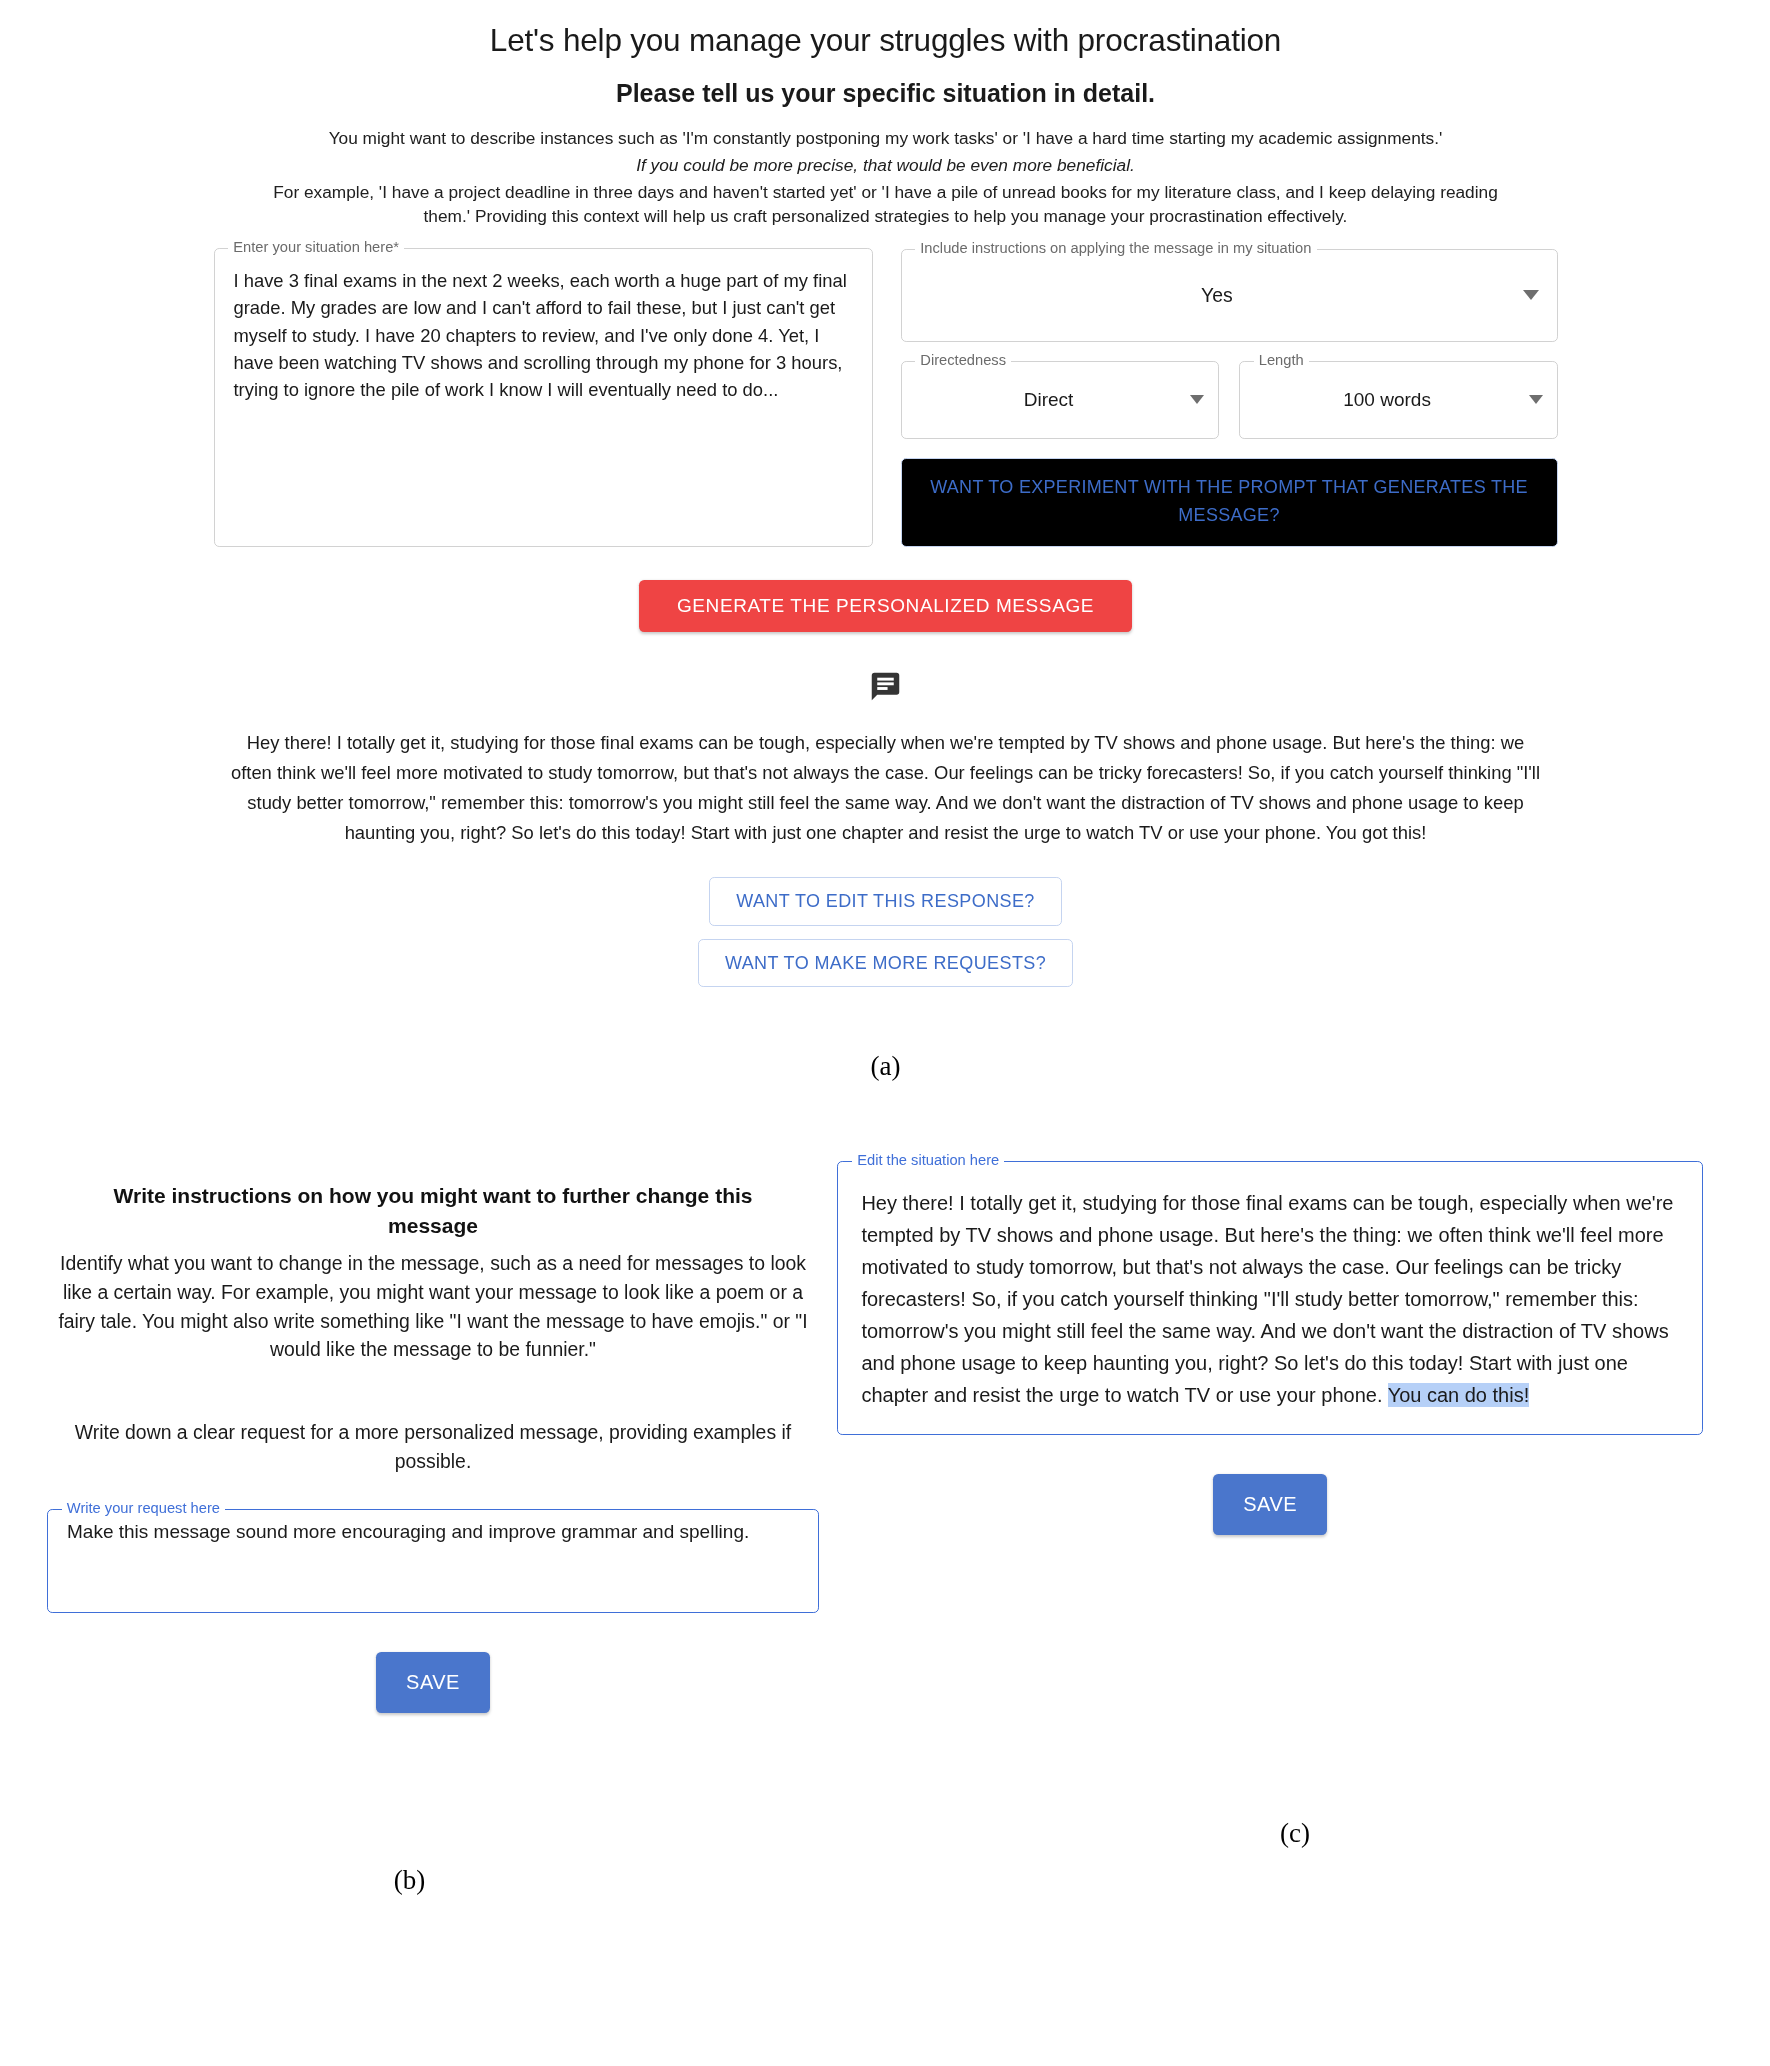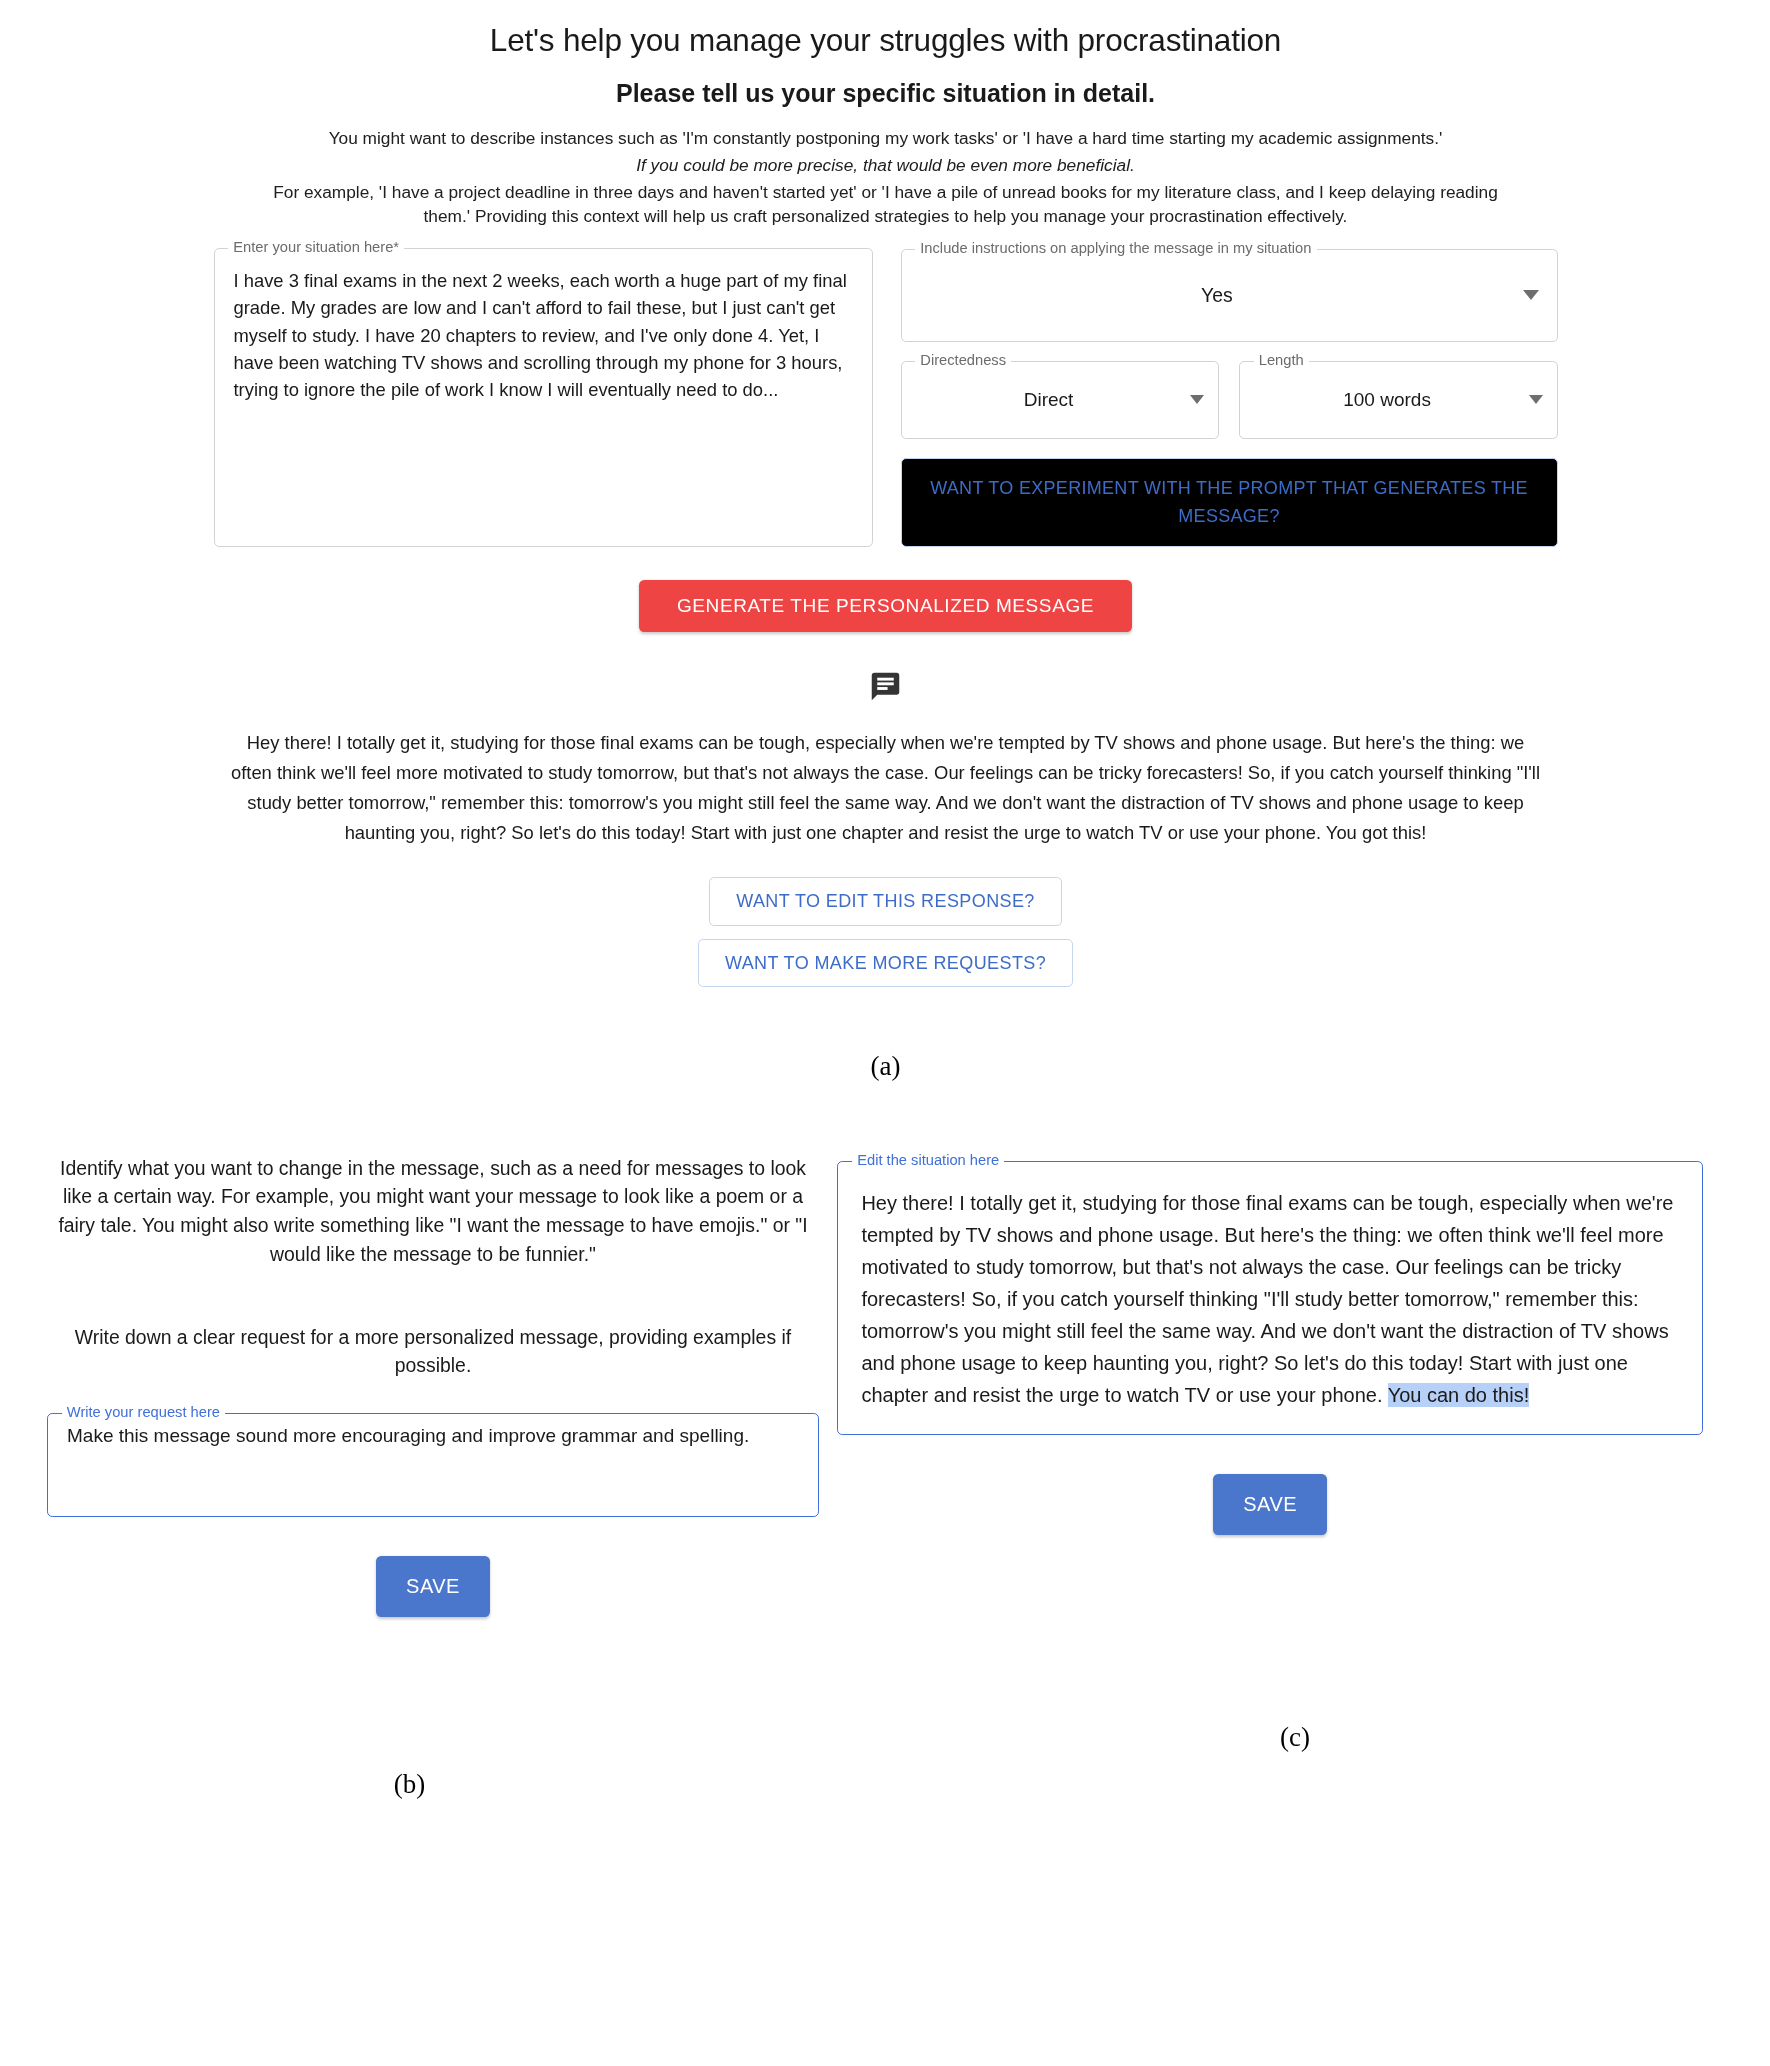--- a/index.html
+++ b/index.html
@@ -48,21 +48,21 @@
     margin: 0;
   }
   .helper-line.italic { font-style: italic; }
   .helper-line + .helper-line { margin-top: 2.1px; }
 
   
   .form-row {
     margin: 19px auto 0 auto;
     width: 1344px;
     display: flex;
-    align-items: flex-end;
+    align-items: center;
     justify-content: space-between;
   }
   .col-left { width: 659px; }
   .col-right { width: 657px; }
 
   
   .field {
     position: relative;
     border: 1px solid #d2d2d2;
     border-radius: 5.2px;
@@ -331,20 +331,21 @@
   <div class="resp-btn-wrap second">
     <button class="resp-btn">WANT TO MAKE MORE REQUESTS?</button>
   </div>
 
   <div class="fig-label a">(a)</div>
 </div>
 
 <div class="bottom-section">
 
   <div class="panel-b">
+    <div class="b-heading">Write instructions on how you might want to further change this message</div>
     <p class="b-para">Identify what you want to change in the message, such as a need for messages to look like a certain way. For example, you might want your message to look like a poem or a fairy tale. You might also write something like "I want the message to have emojis." or "I would like the message to be funnier."</p>
     <p class="b-para second">Write down a clear request for a more personalized message, providing examples if possible.</p>
 
     <div class="field focus-blue request-field">
       <span class="field-legend">Write your request here</span>
       <div class="request-text">Make this message sound more encouraging and improve grammar and spelling.</div>
     </div>
 
     <div class="save-wrap">
       <button class="save-btn">SAVE</button>

